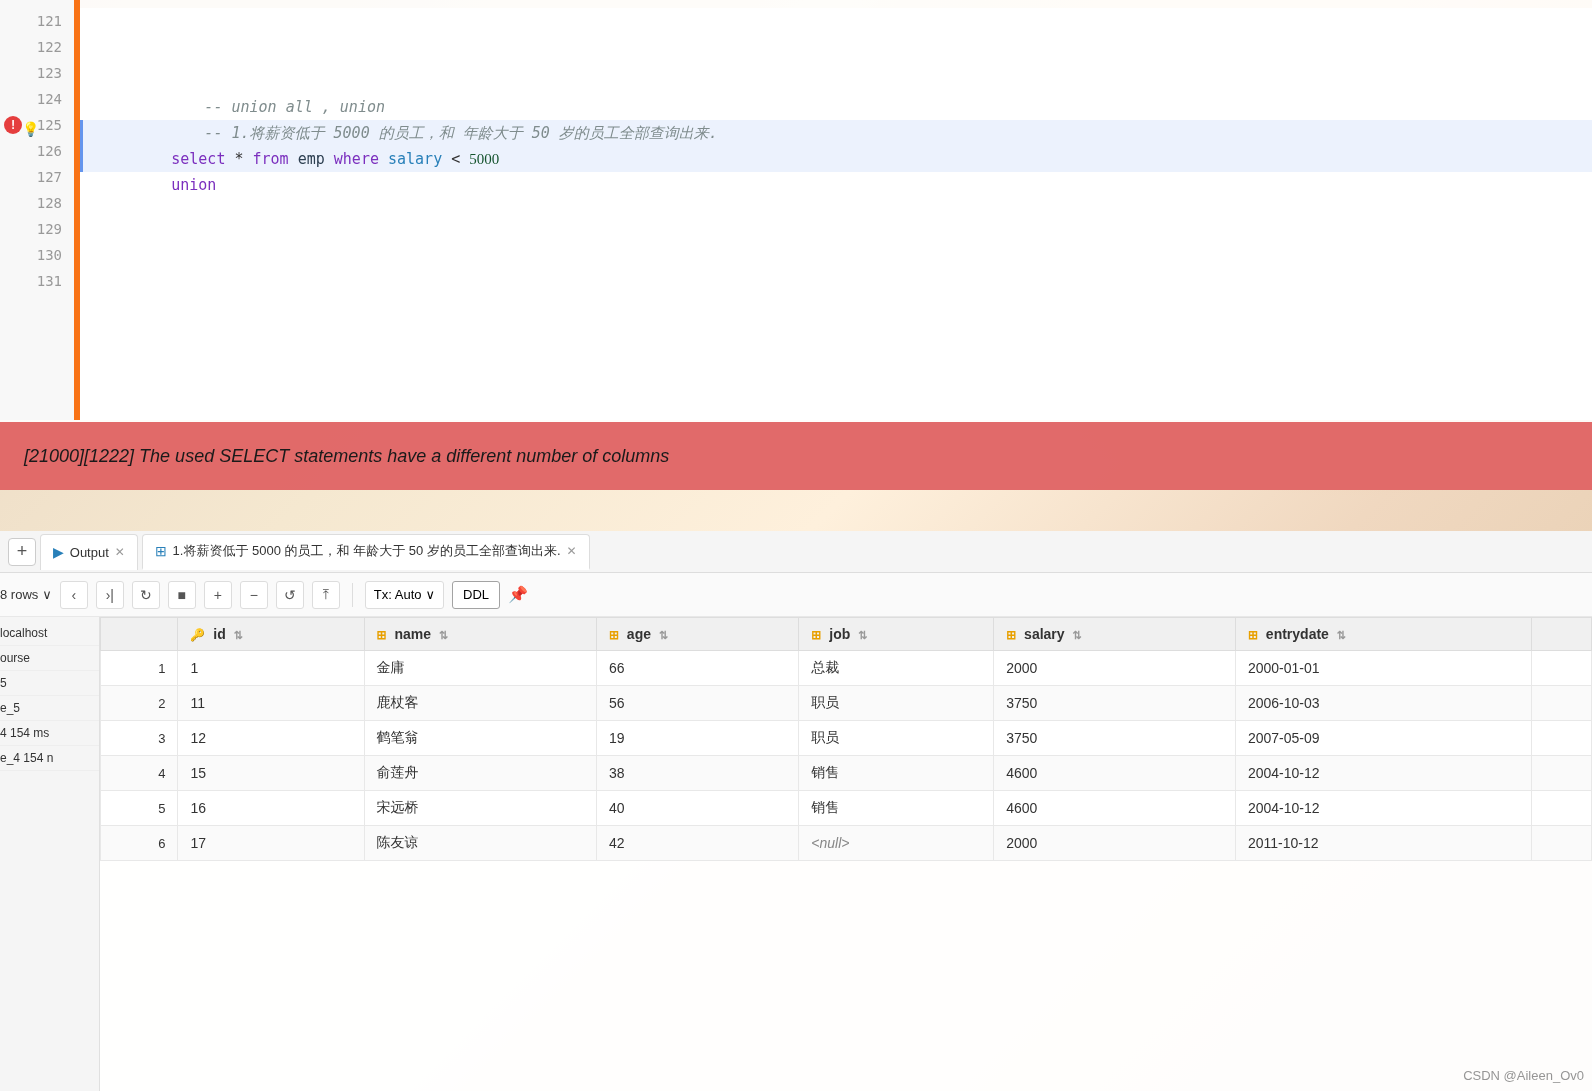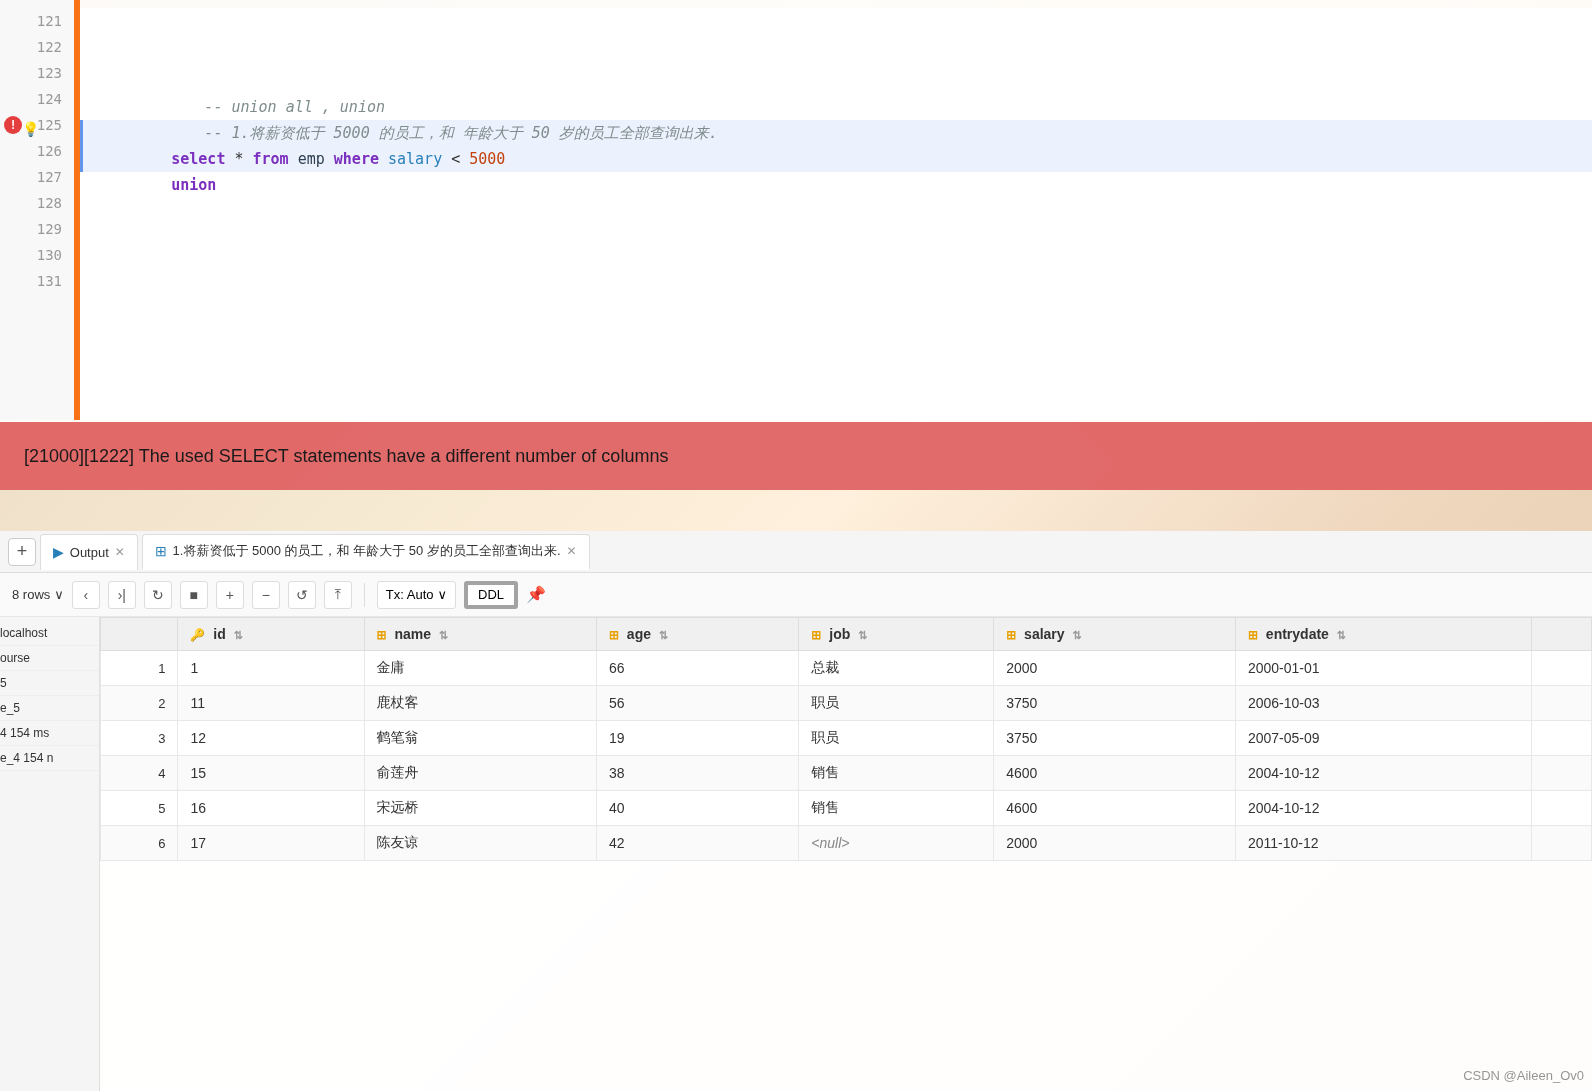--- a/index.html
+++ b/index.html
@@ -115,22 +115,22 @@
       white-space: pre;
       color: #333;
     }
 
     .code-line.highlighted {
       background: rgba(100,149,237,0.12);
       border-left: 3px solid #6495ed;
     }
 
     
-    .kw { color: #7b2fbe; font-weight: 700; }
-    .val { color: #c2410c; } 
+    .kw { color: #7b2fbe; font-weight: 400; }
+    .val { color: #14532d; font-family: Liberation Serif, serif; } 
     .col { color: #2980b9; } 
     .tbl { color: #2c3e50; } 
     .cmt { color: #7f8c8d; font-style: italic; }
 
     .name-highlight {
       border: 2px solid #e53e3e;
       padding: 0 2px;
       color: #2980b9;
     }
 
@@ -138,20 +138,21 @@
     .error-bar {
       position: absolute;
       bottom: 0;
       left: 0; right: 0;
       height: 68px;
       background: rgba(220, 80, 80, 0.85);
       display: flex;
       align-items: center;
       padding: 0 24px;
       z-index: 11;
+      font-style: italic;
     }
 
     .error-text {
       color: #1a1a1a;
       font-size: 18px;
       font-weight: 500;
       font-family: 'Segoe UI', sans-serif;
     }
 
     
@@ -221,21 +222,21 @@
       color: #999;
       font-size: 12px;
       cursor: pointer;
     }
 
     
     .toolbar {
       display: flex;
       align-items: center;
       height: 44px;
-      padding: 0 12px;
+      padding: 0 0;
       background: #fafafa;
       border-bottom: 1px solid #e8e8e8;
       gap: 8px;
     }
 
     .toolbar-rows {
       font-size: 13px;
       color: #333;
       font-family: 'Segoe UI', sans-serif;
       display: flex;
@@ -274,21 +275,21 @@
       background: #fff;
       border-radius: 3px;
       font-size: 13px;
       cursor: pointer;
       font-family: 'Segoe UI', sans-serif;
     }
 
     .ddl-btn {
       padding: 0 10px;
       height: 28px;
-      border: 4px solid #a3a3a3;
+      border: 1px solid #a3a3a3;
       background: #fff;
       border-radius: 3px;
       font-size: 13px;
       cursor: pointer;
       font-family: 'Segoe UI', sans-serif;
     }
 
     .pin-icon {
       font-size: 16px;
       color: #555;

